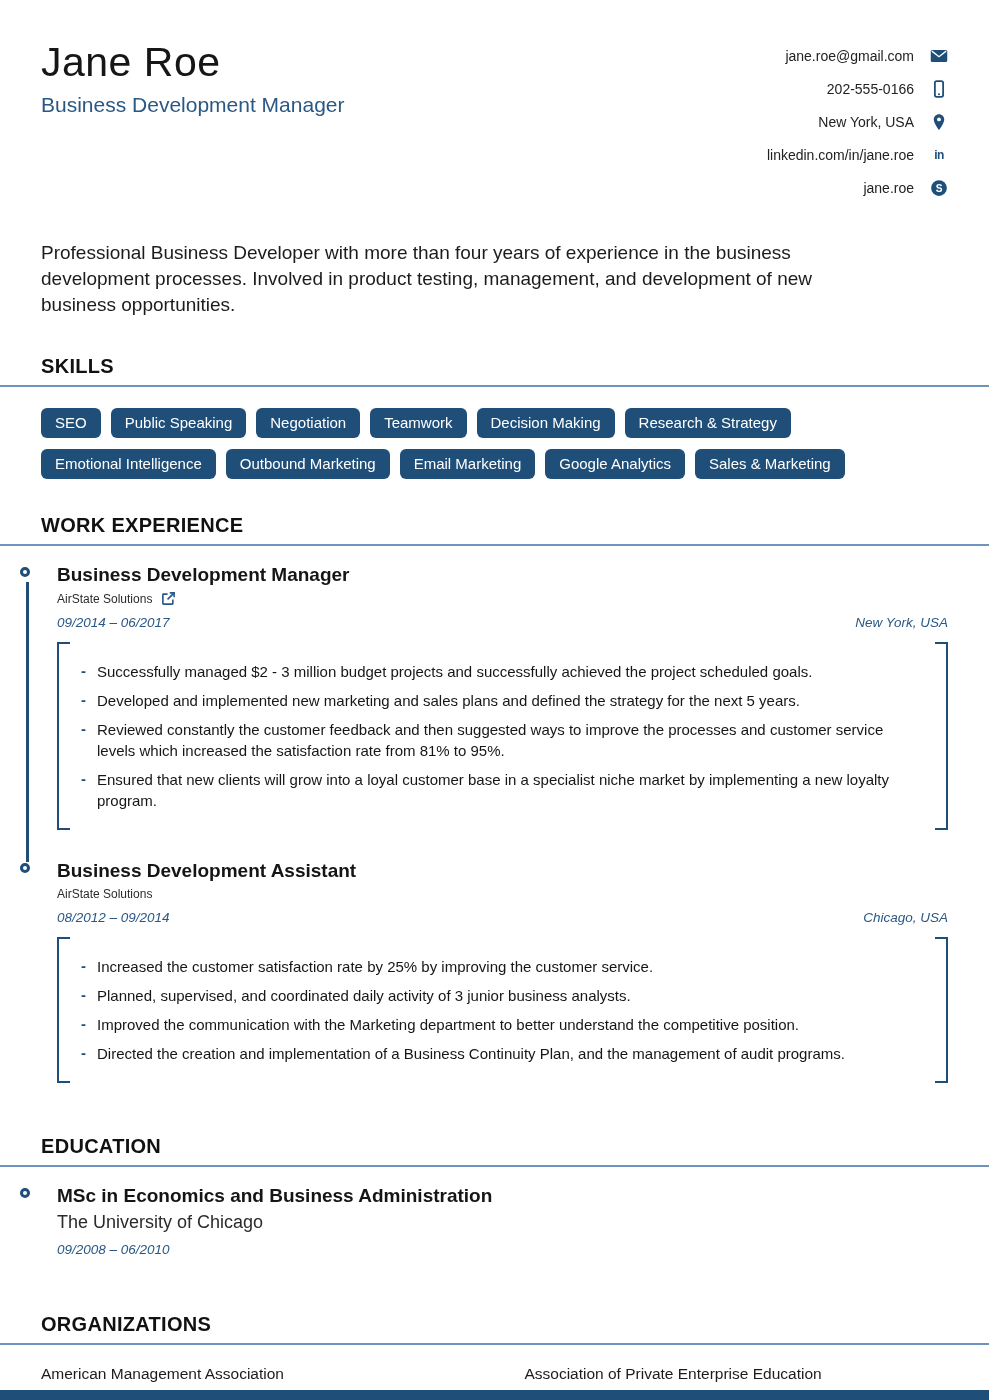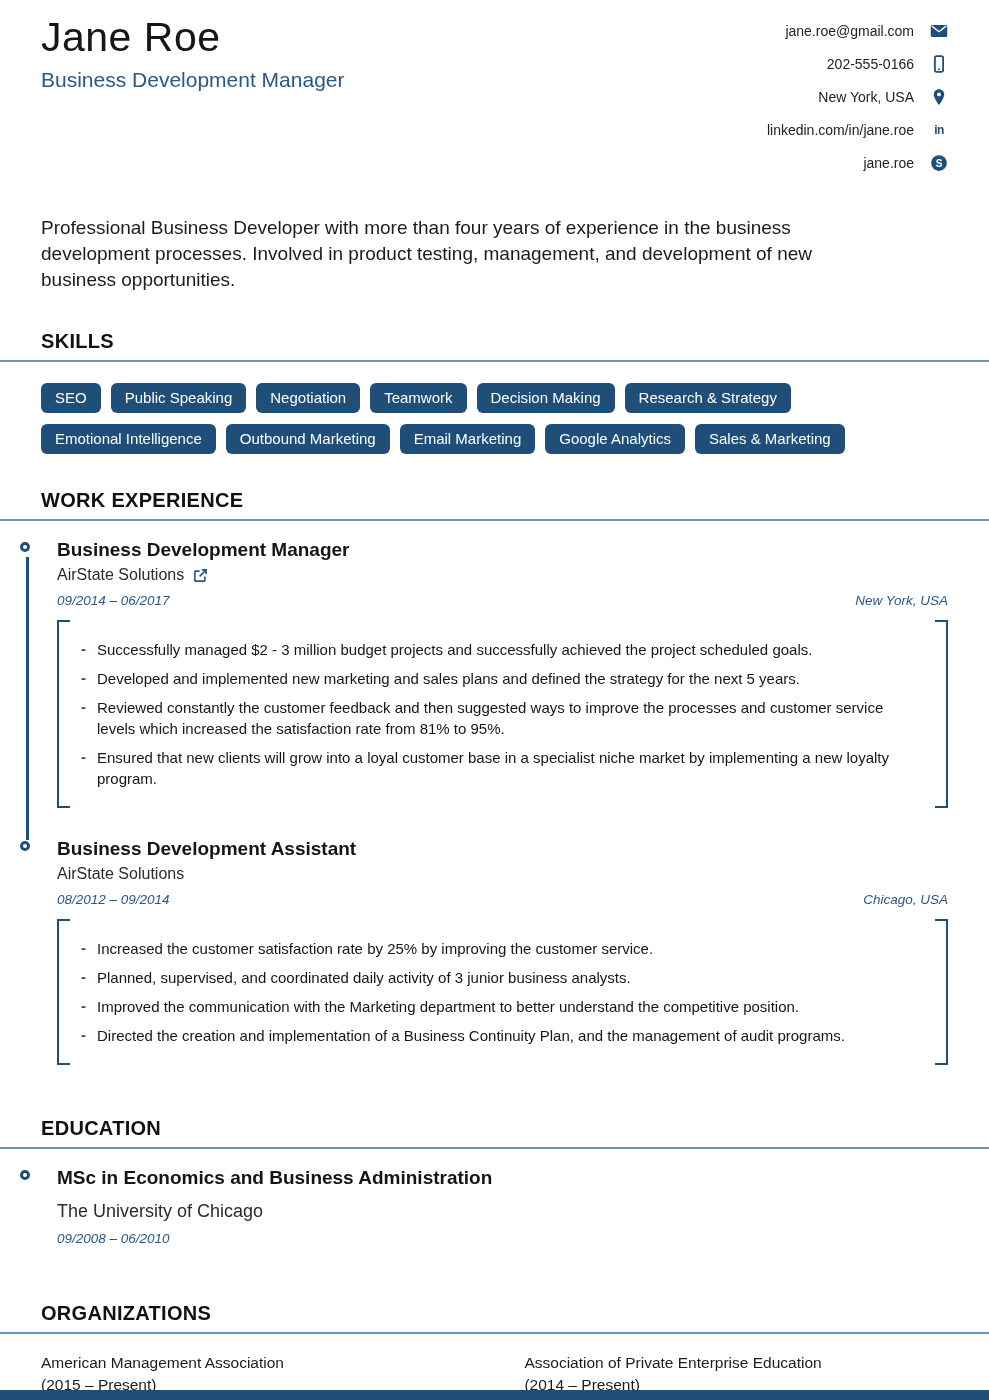--- a/index.html
+++ b/index.html
@@ -10,21 +10,21 @@
     width: 989px;
     height: 1400px;
     margin: 0 auto;
     background: #ffffff;
     overflow: hidden;
     color: #1a1a1a;
   }
   .content { padding-left: 41px; padding-right: 41px; }
 
   
-  .header { display: flex; justify-content: space-between; padding-top: 14px; }
+  .header { display: flex; justify-content: space-between; padding-top: 39px; }
   .person-name { font-size: 41px; font-weight: normal; color: #161616; letter-spacing: 0.5px; }
   .person-title { font-size: 21px; color: #2a5885; margin-top: 7px; }
   .contact-list { display: flex; flex-direction: column; }
   .contact-row {
     display: flex; align-items: center; justify-content: flex-end;
     gap: 16px; height: 33px; font-size: 14px; color: #222;
   }
   .cicon { width: 18px; height: 18px; display: inline-flex; align-items: center; justify-content: center; }
   .cicon svg { width: 18px; height: 18px; display: block; }
   .linkedin-glyph { font-size: 12px; font-weight: bold; color: #1f4e79; letter-spacing: -0.5px; }
@@ -52,39 +52,39 @@
   .dot {
     position: absolute; left: -37px; top: 3px;
     width: 10px; height: 10px; border: 3.5px solid #1f4e79; border-radius: 50%;
     background: #fff; z-index: 2;
   }
   .entry.has-line::before {
     content: ""; position: absolute; left: -31px; top: 18px; bottom: -32px;
     width: 3px; background: #1f4e79; z-index: 1;
   }
   .entry-title { font-size: 19px; font-weight: bold; color: #151515; }
-  .company-row { display: flex; align-items: center; gap: 9px; margin-top: 5px; font-size: 16px; color: #2b2b2b; }
+  .company-row { display: flex; align-items: center; gap: 9px; margin-top: 5px; font-size: 12px; color: #2b2b2b; }
   .extlink svg { width: 15px; height: 15px; display: block; }
   .meta-row {
     display: flex; justify-content: space-between; align-items: baseline;
     margin-top: 9px; font-size: 13.5px; font-style: italic; color: #2a5885;
   }
   .bullets { position: relative; margin-top: 12px; padding: 11px 24px 11px 24px; }
   .bullets::before, .bullets::after {
     content: ""; position: absolute; top: 0; bottom: 0; width: 11px;
     border: 2.5px solid #1f4e79;
   }
   .bullets::before { left: 0; border-right: none; }
   .bullets::after { right: 0; border-left: none; }
   .bullet { display: flex; gap: 11px; margin: 8px 0; font-size: 15px; line-height: 1.4; color: #161616; }
   .bullet .dash { color: #1f4e79; font-weight: bold; flex: 0 0 auto; transform: translateY(-1px); }
 
   
   .education-section { margin-top: 52px; }
-  .school { margin-top: 12px; font-size: 18px; color: #2b2b2b; }
+  .school { margin-top: 5px; font-size: 18px; color: #2b2b2b; }
   .edu-date { margin-top: 9px; font-size: 13.5px; font-style: italic; color: #2a5885; }
 
   
   .organizations-section { margin-top: 56px; }
   .org-grid {
     display: grid; grid-template-columns: 53.3% 46.7%;
     padding: 0 41px; margin-top: 18px; row-gap: 28px;
     font-size: 15.5px; line-height: 1.4; color: #1c1c1c;
   }
 

